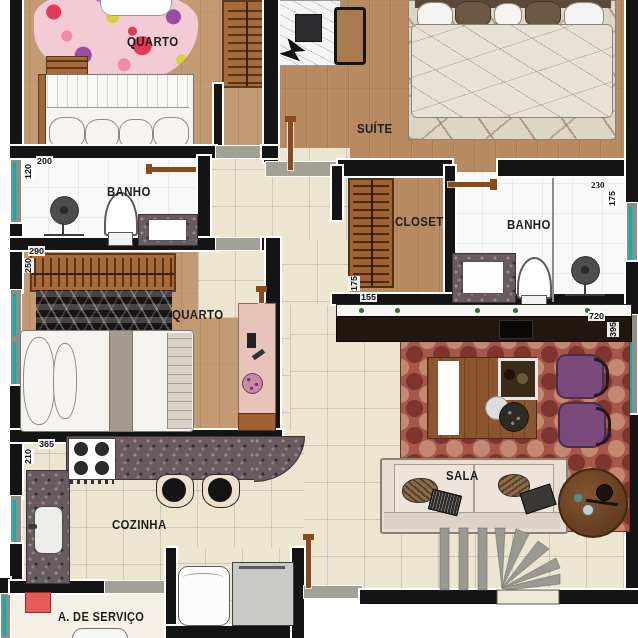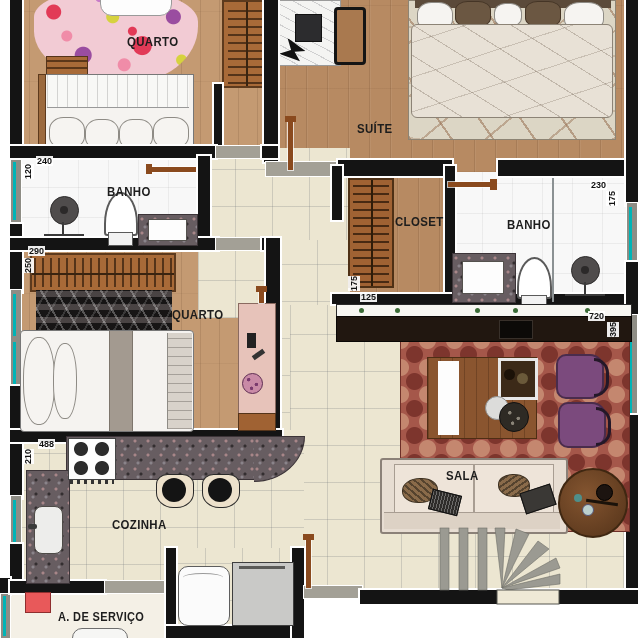--- a/index.html
+++ b/index.html
@@ -324,26 +324,26 @@
   <div class="abs label" style="left:127px;top:34px;font-size:13px;">QUARTO</div>
   <div class="abs label" style="left:357px;top:121px;font-size:13px;">SUÍTE</div>
   <div class="abs label" style="left:107px;top:184px;font-size:13px;">BANHO</div>
   <div class="abs label" style="left:395px;top:214px;font-size:13px;">CLOSET</div>
   <div class="abs label" style="left:507px;top:217px;font-size:13px;">BANHO</div>
   <div class="abs label" style="left:172px;top:307px;font-size:13px;">QUARTO</div>
   <div class="abs label" style="left:446px;top:468px;font-size:13px;">SALA</div>
   <div class="abs label" style="left:112px;top:517px;font-size:13px;">COZINHA</div>
   <div class="abs label" style="left:58px;top:610px;font-size:12.5px;">A. DE SERVIÇO</div>
 
-  <div class="abs dim" style="left:36px;top:156px;">240</div>
+  <div class="abs dim" style="left:36px;top:156px;">200</div>
   <div class="abs dim vdim" style="left:22px;top:164px;">120</div>
   <div class="abs dim" style="left:28px;top:246px;">290</div>
   <div class="abs dim vdim" style="left:22px;top:258px;">250</div>
   <div class="abs dim vdim" style="left:348px;top:276px;">175</div>
-  <div class="abs dim" style="left:360px;top:292px;">125</div>
-  <div class="abs dim" style="left:590px;top:180px;">230</div>
+  <div class="abs dim" style="left:360px;top:292px;">155</div>
+  <div class="abs dim" style="left:590px;top:180px;font-family:Liberation Serif, serif;">230</div>
   <div class="abs dim vdim" style="left:606px;top:191px;">175</div>
   <div class="abs dim" style="left:588px;top:311px;">720</div>
   <div class="abs dim vdim" style="left:607px;top:322px;">395</div>
-  <div class="abs dim" style="left:38px;top:439px;">488</div>
+  <div class="abs dim" style="left:38px;top:439px;">365</div>
   <div class="abs dim vdim" style="left:22px;top:449px;">210</div>
 
 </div>
 
 </body></html>

